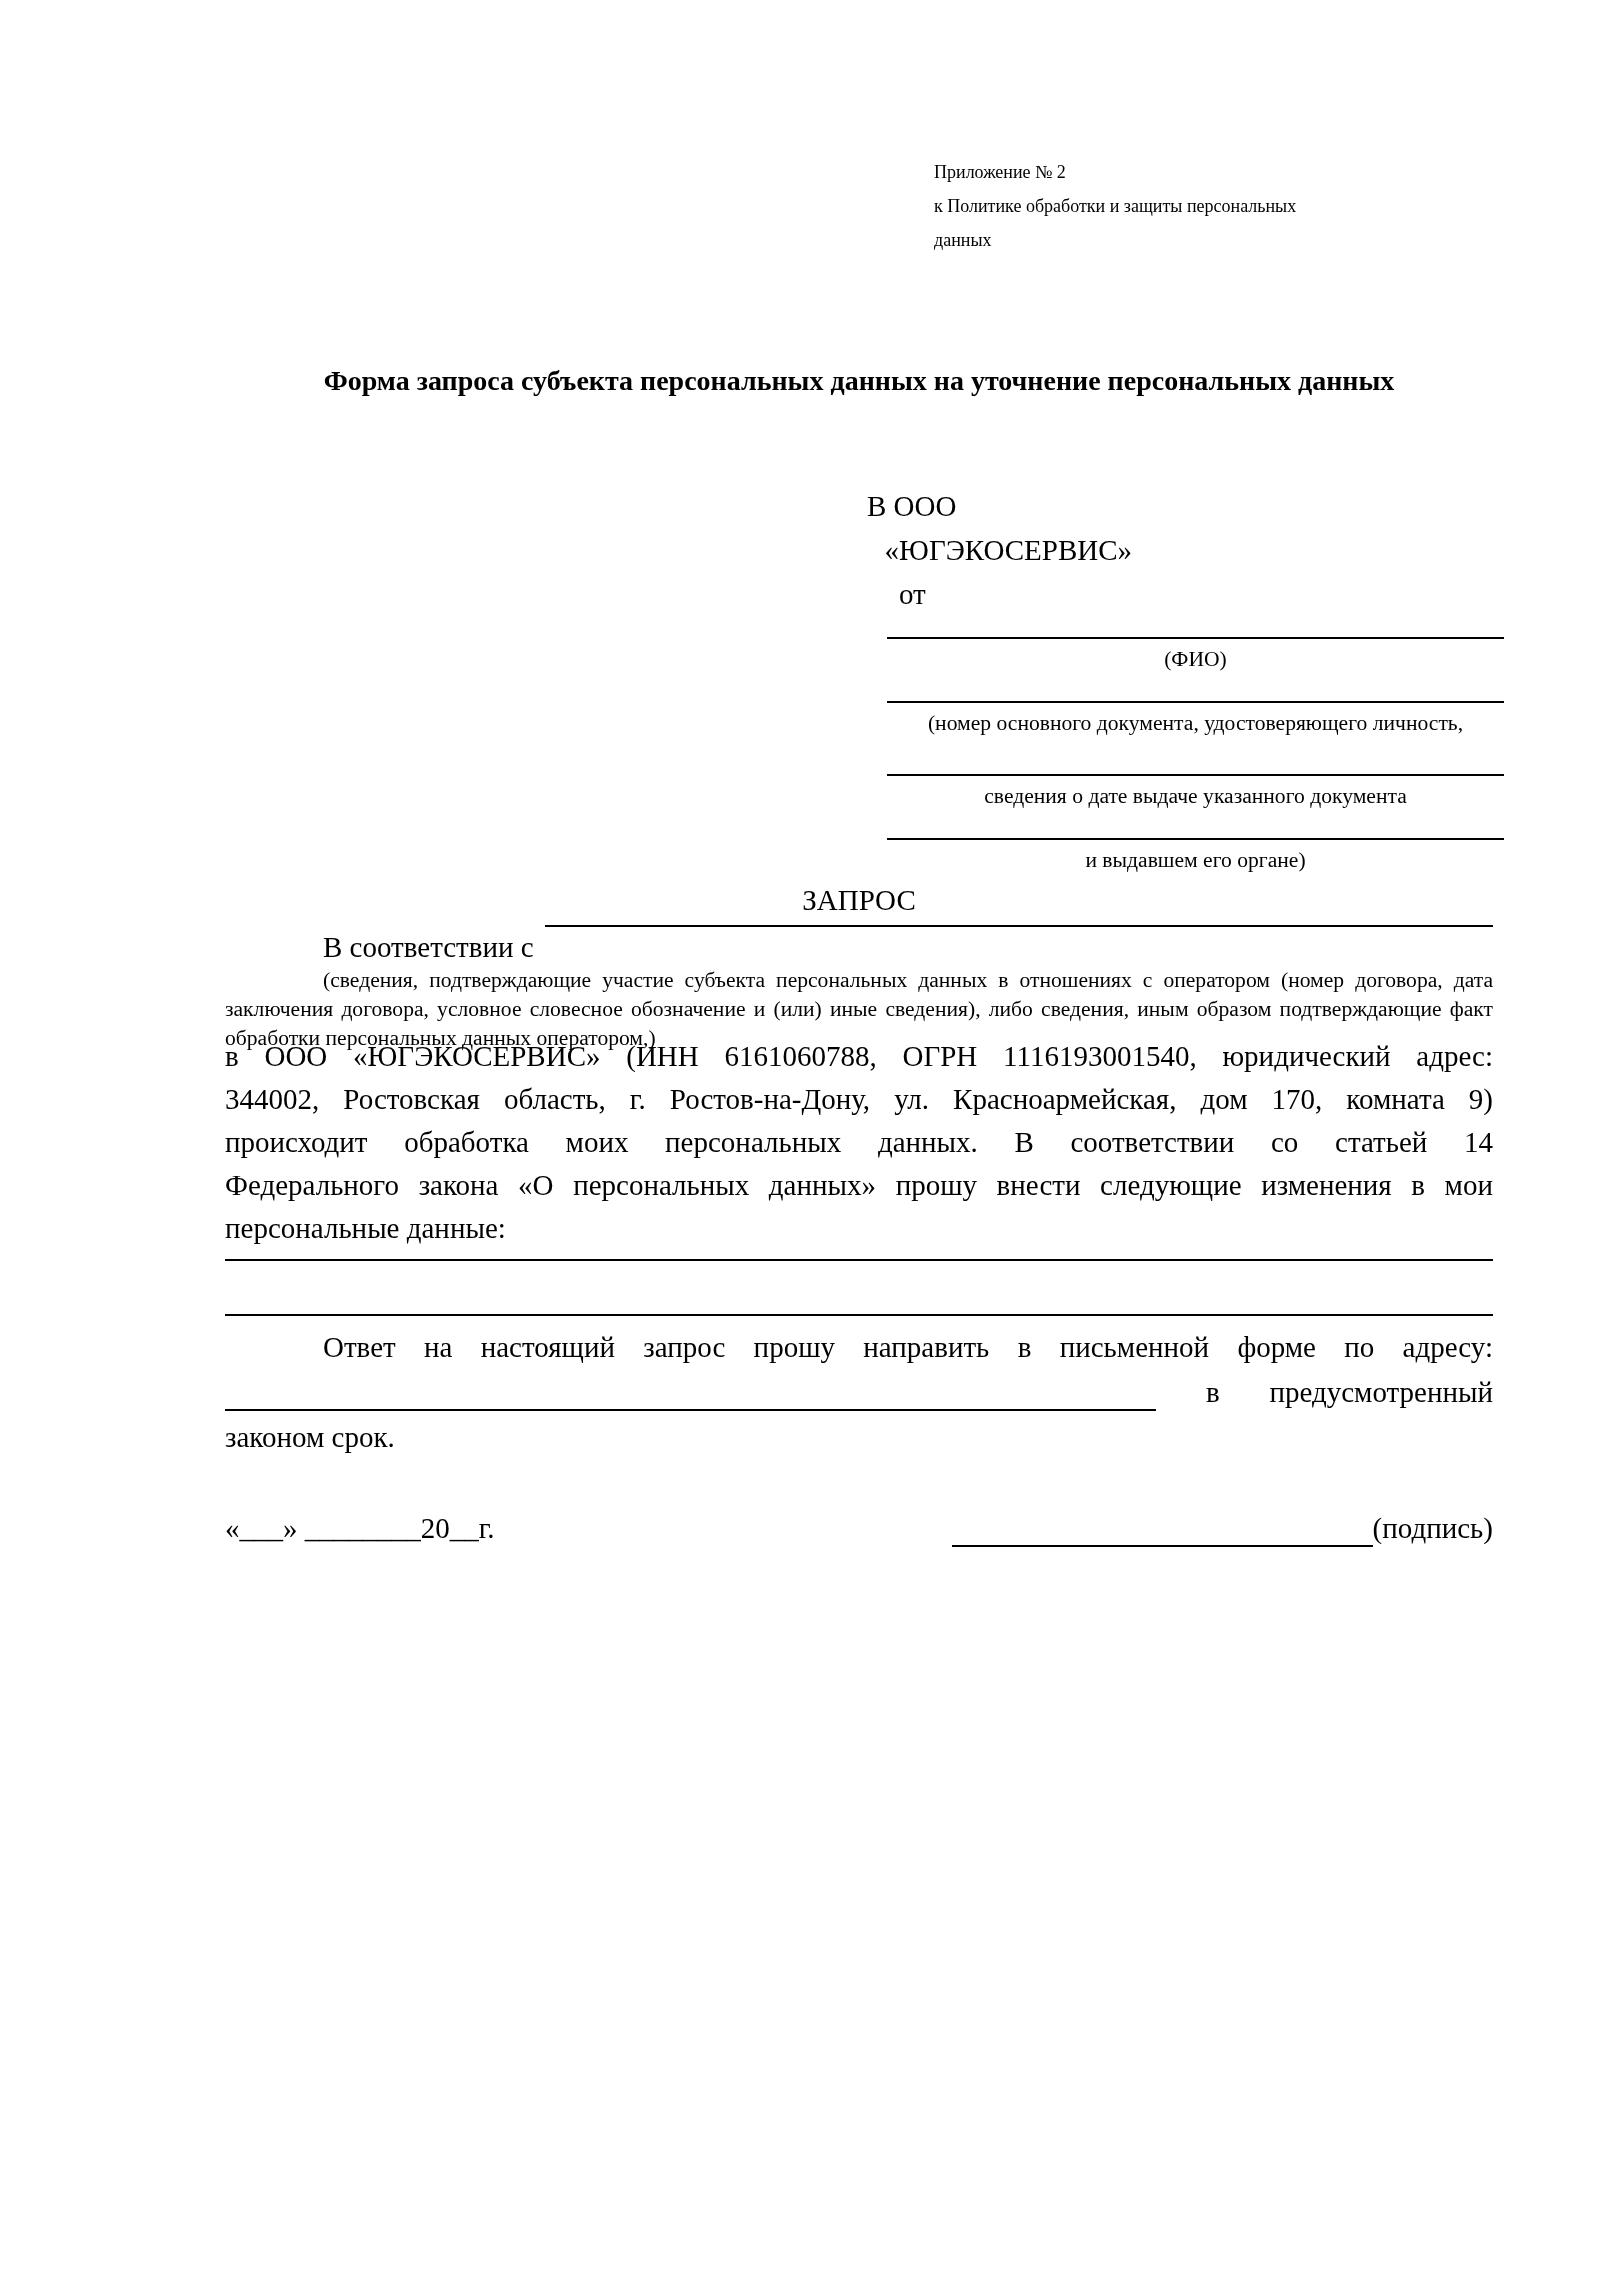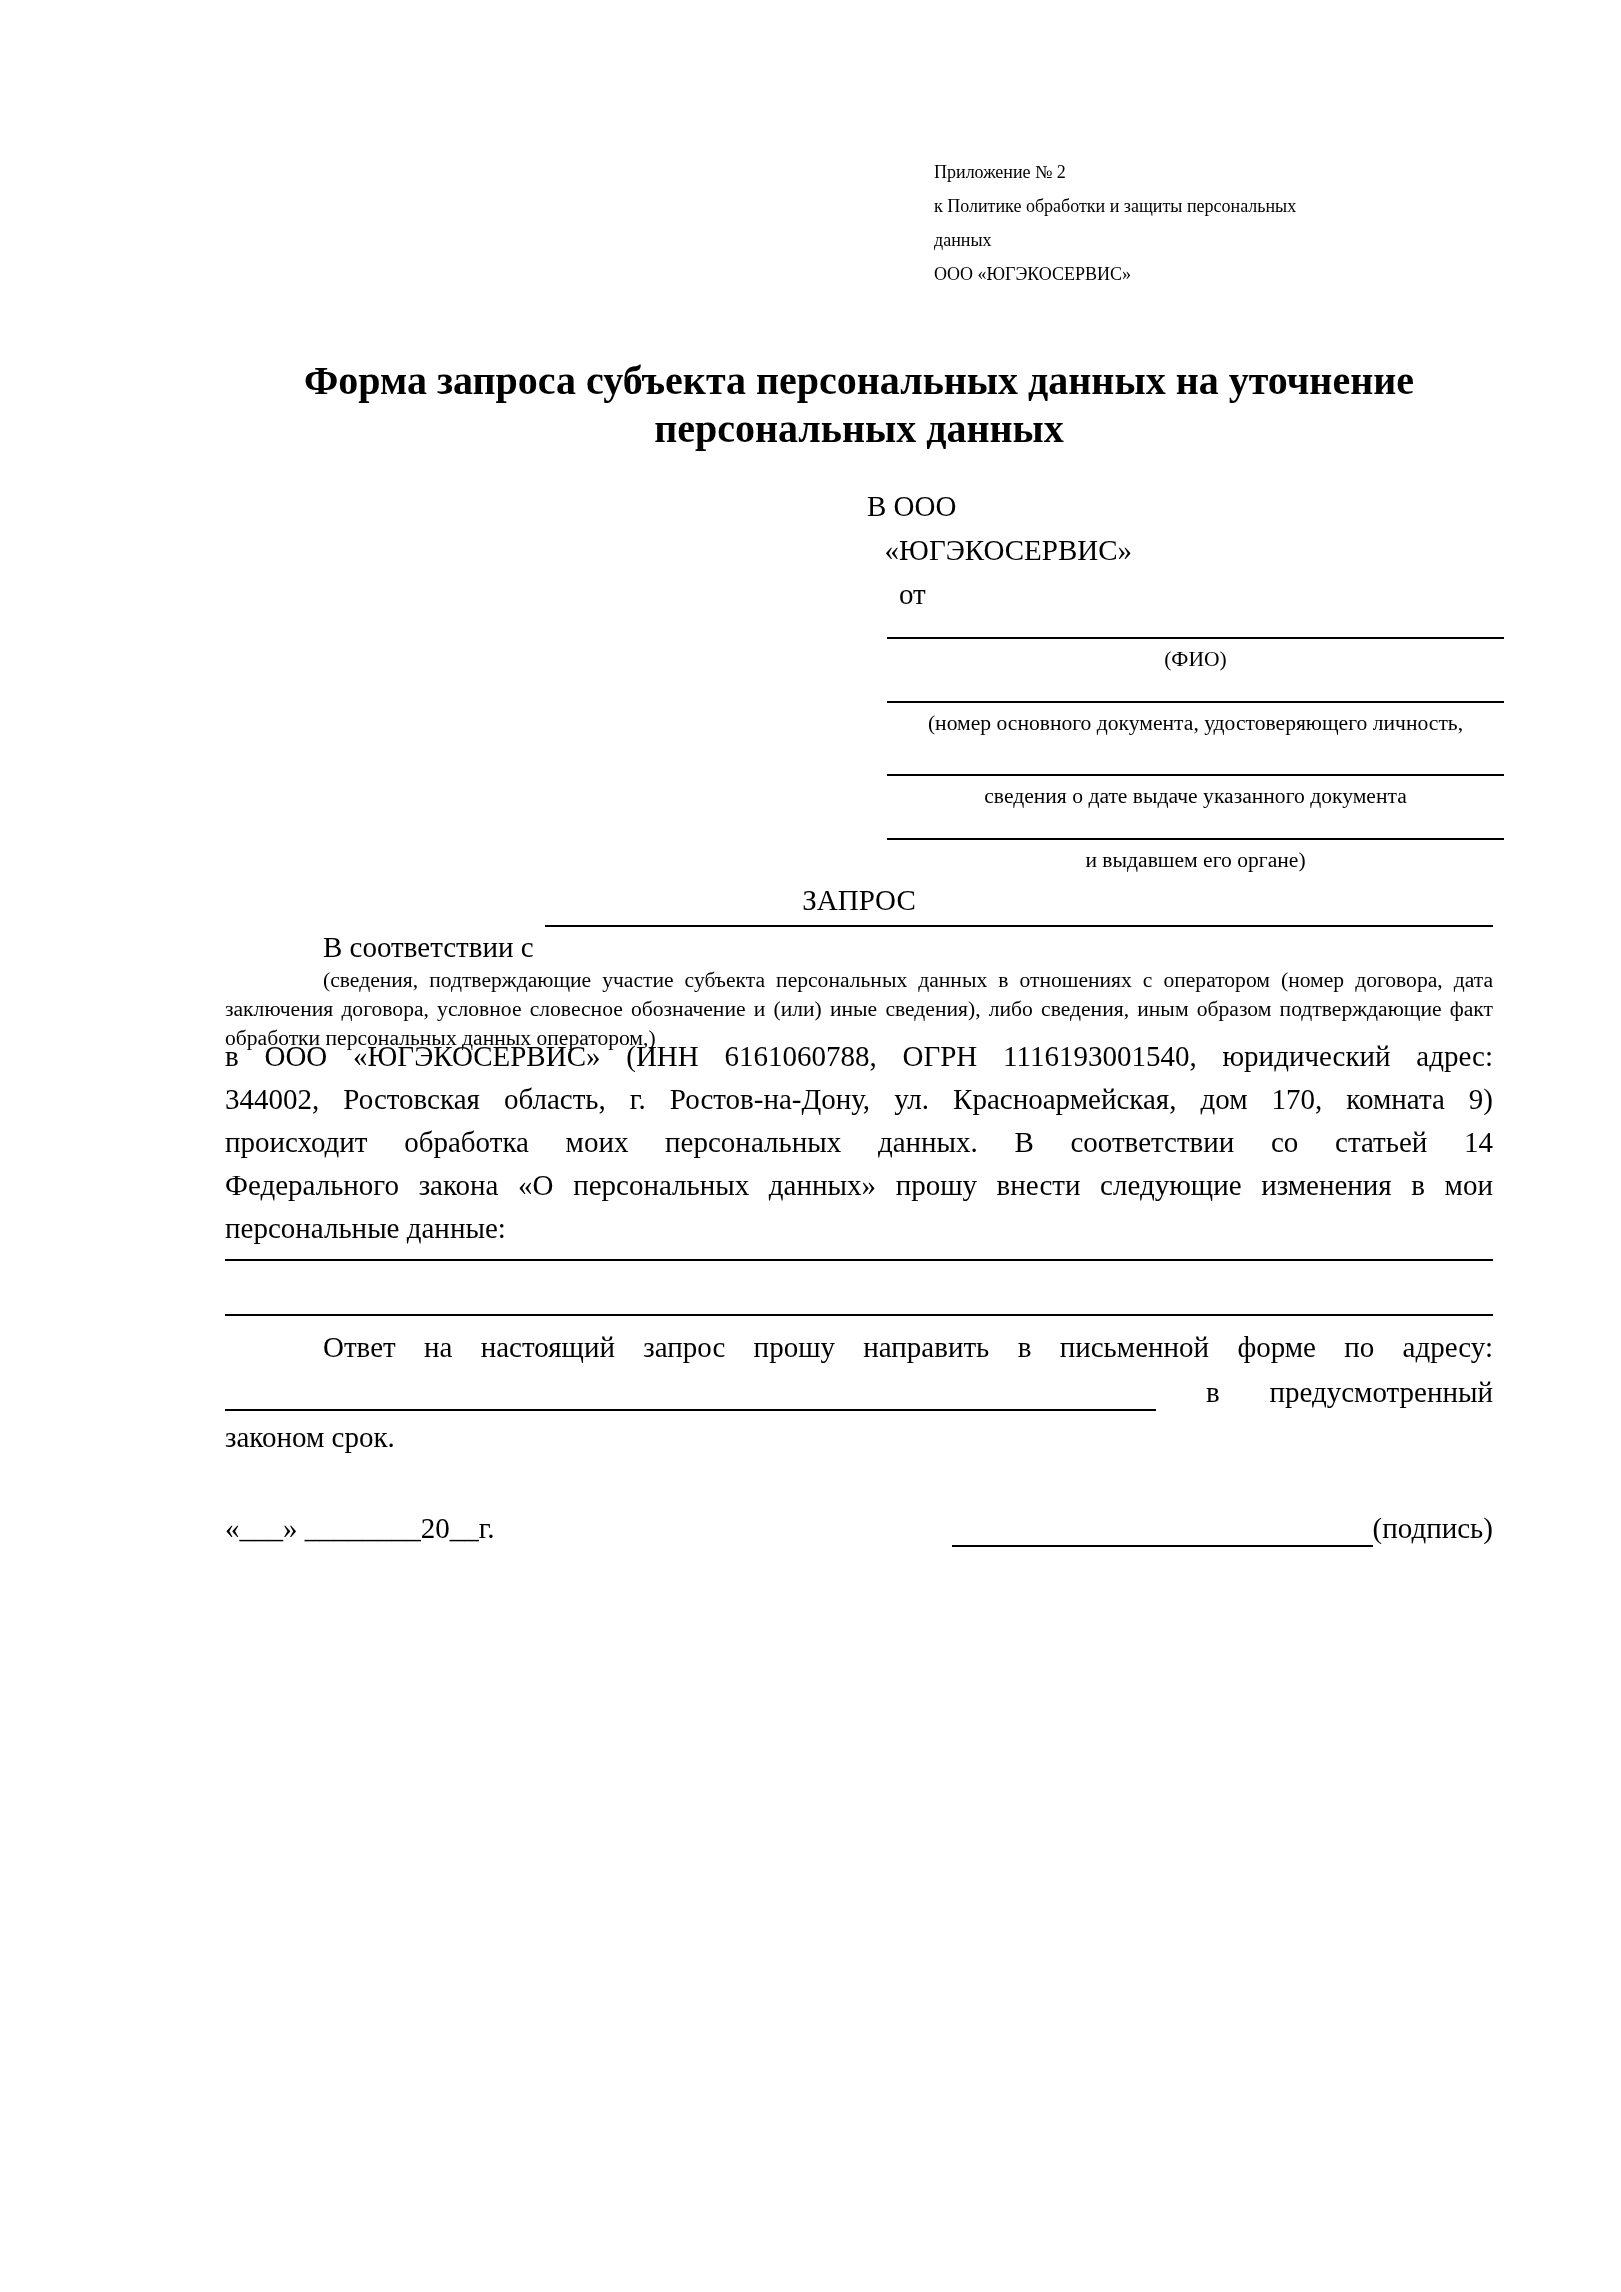--- a/index.html
+++ b/index.html
@@ -12,21 +12,21 @@
     color:#000;
     overflow:hidden;
   }
   .abs{position:absolute;}
   .rule{border-bottom:2.9px solid #000;height:0;}
 
   
   .annex{left:934px;top:155px;width:608px;font-size:18px;line-height:34px;}
 
   
-  .title{left:225px;top:357px;width:1268px;font-size:40px;line-height:48px;
+  .title{left:225px;top:357px;width:1268px;font-size:28px;line-height:48px;
          font-weight:bold;text-align:center;}
 
   
   .addressee{left:867px;top:484px;font-size:29px;line-height:44px;}
   .addressee .ind1{padding-left:17.6px;}
   .addressee .ind2{padding-left:32px;}
 
   
   .id-field{left:887px;width:617px;margin-top:25px;}
   .id-field .caption{margin-top:6.9px;font-size:21.6px;line-height:27.4px;text-align:center;}
@@ -61,21 +61,20 @@
 </style>
 </head>
 <body>
 
 <div class="page">
 
   <div class="abs annex">
     <div>Приложение № 2</div>
     <div>к Политике обработки и защиты персональных</div>
     <div>данных</div>
-    <div>ООО «ЮГЭКОСЕРВИС»</div>
   </div>
 
   <div class="abs title">Форма запроса субъекта персональных данных на уточнение персональных данных</div>
 
   <div class="abs addressee">
     <div>В ООО</div>
     <div class="ind1">«ЮГЭКОСЕРВИС»</div>
     <div class="ind2">от</div>
   </div>
 

